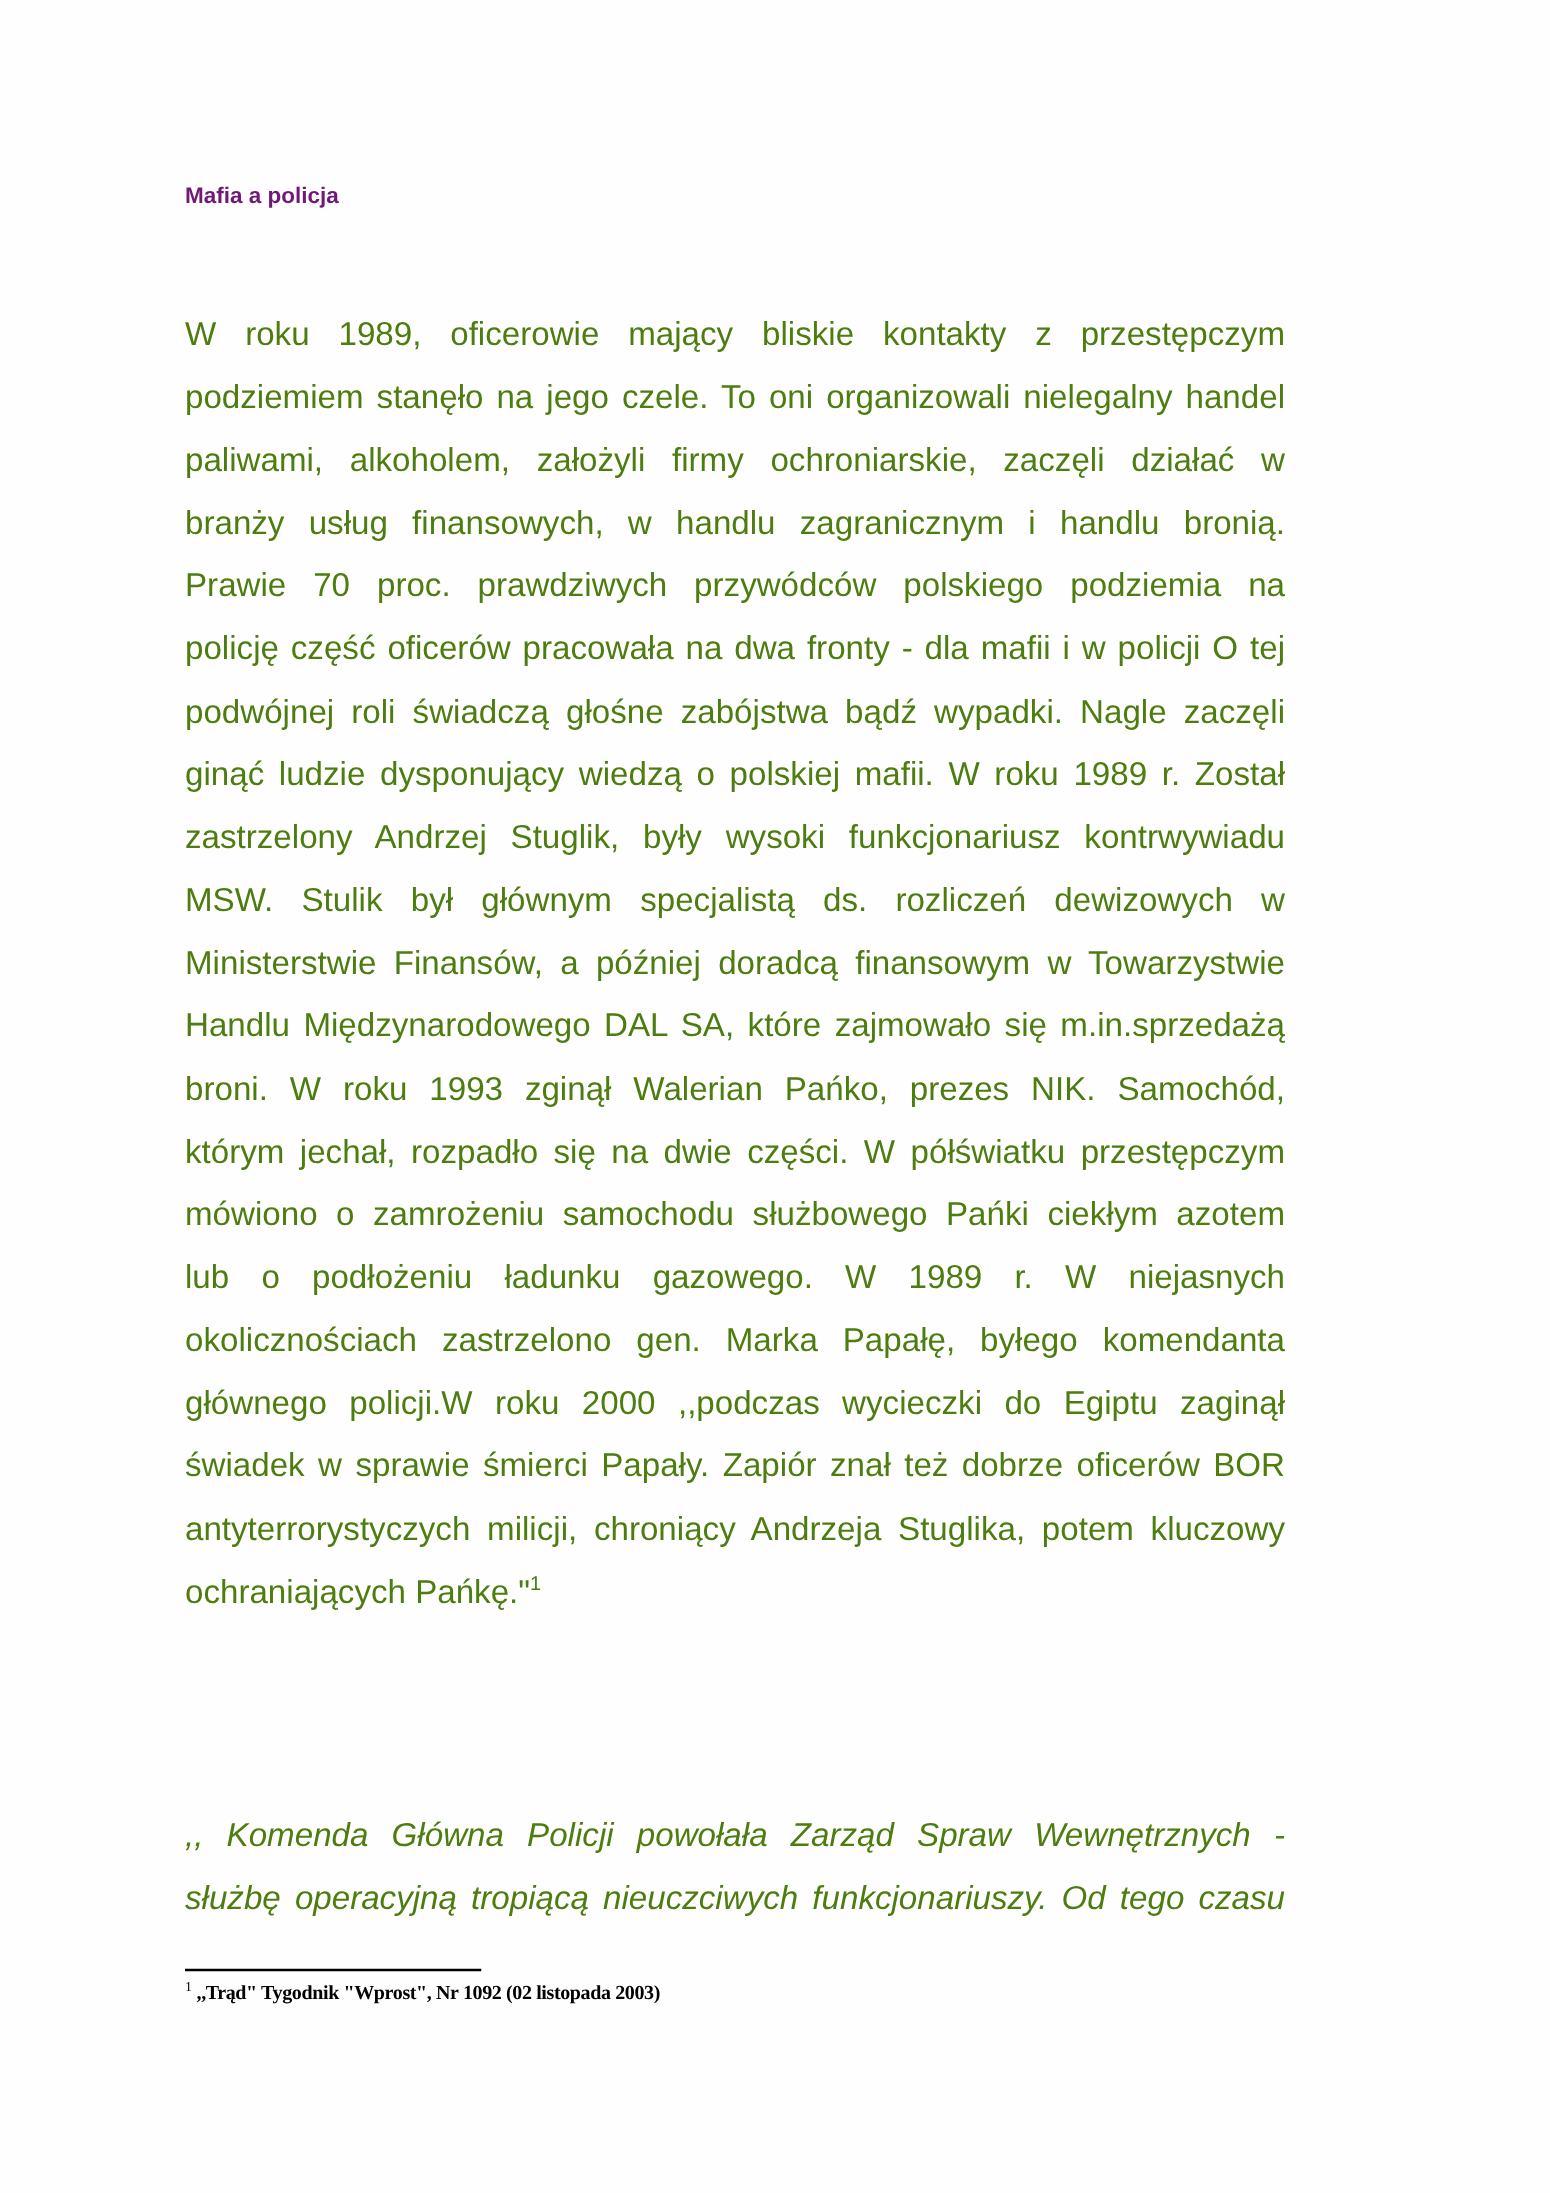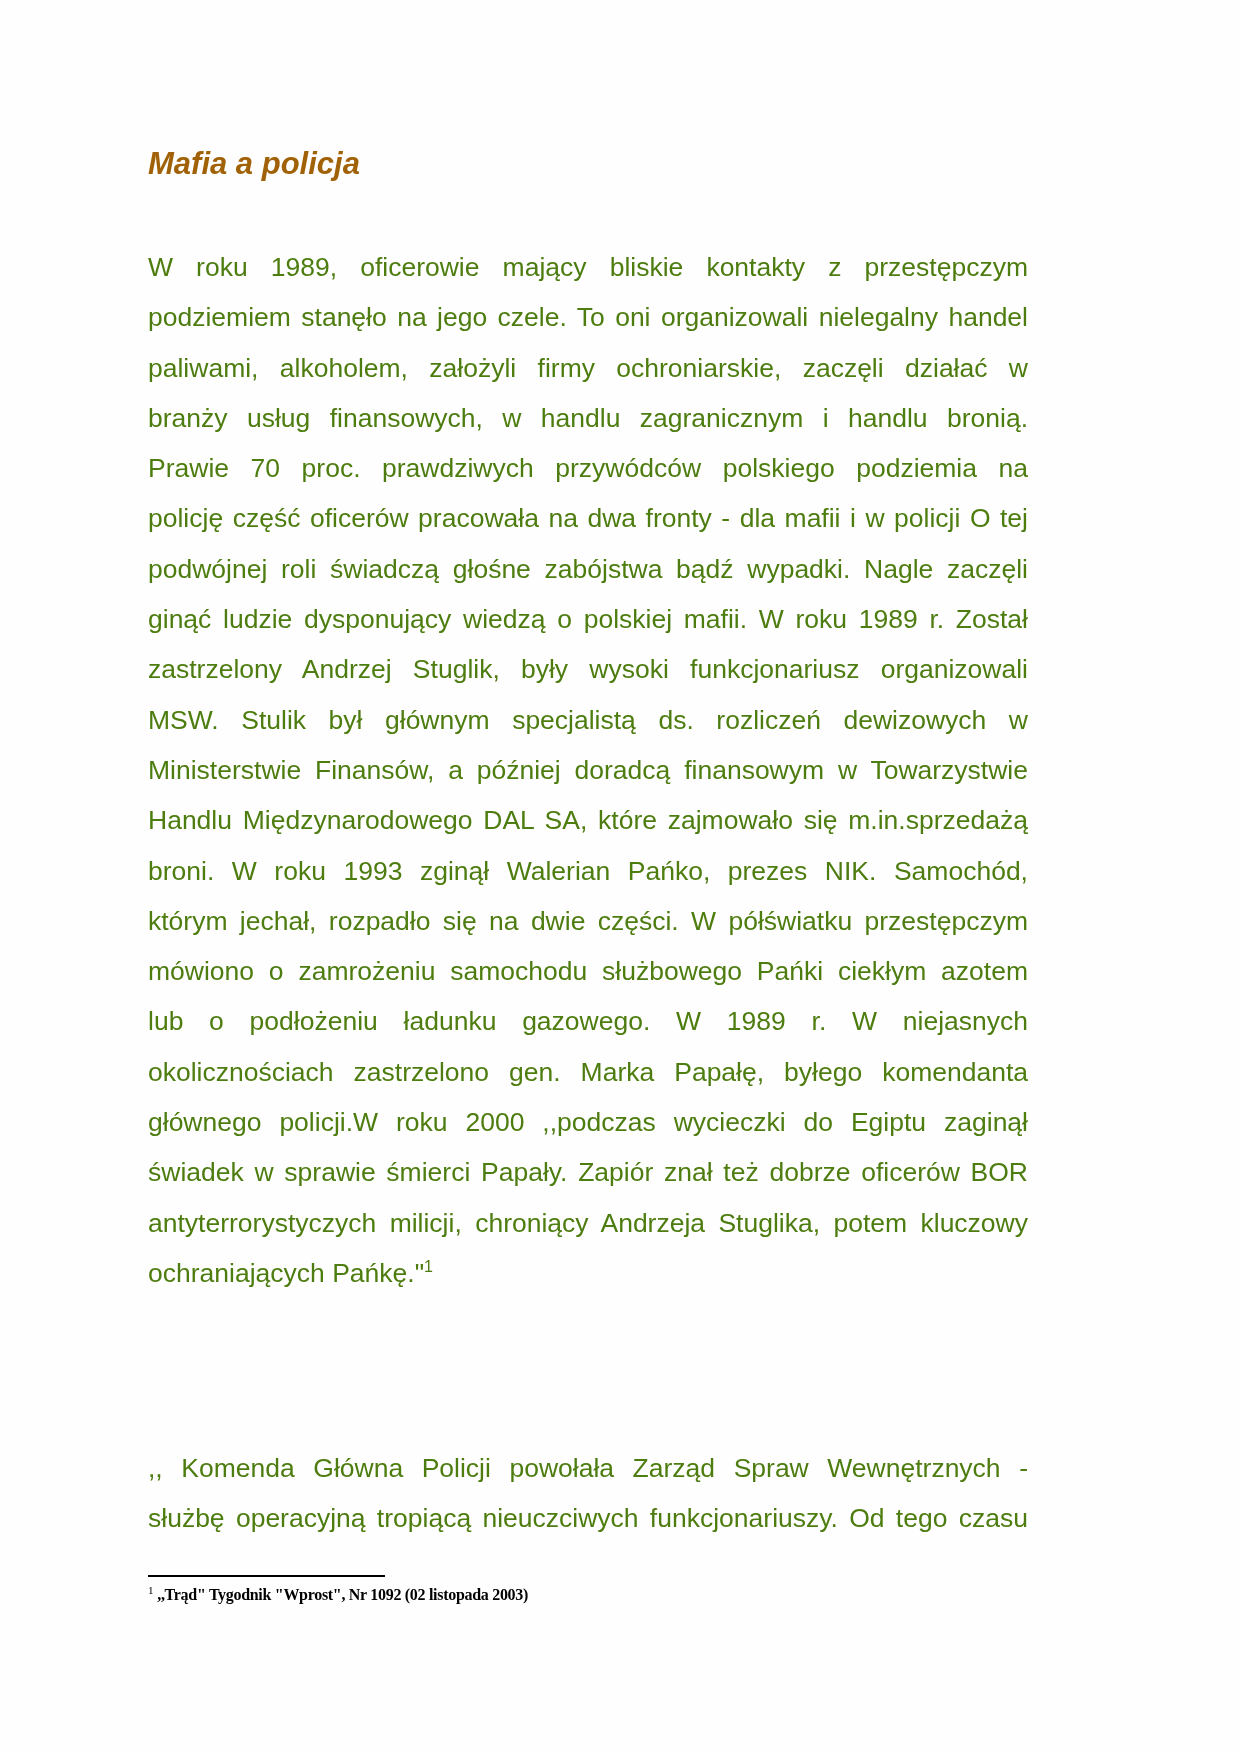--- a/index.html
+++ b/index.html
@@ -1,29 +1,29 @@
 <!DOCTYPE html>
 <html><head>
 <meta charset="utf-8">
 <style>
   html, body { margin: 0; padding: 0; background: #ffffff; }
   body { width: 1240px; height: 1754px; position: relative; overflow: hidden; }
   .page { position: absolute; left: 0; top: 0; width: 1240px; height: 1754px; background: #fefefe; }
   .title {
     position: absolute; left: 148px; top: 146px;
     font-family: "Liberation Sans", sans-serif; font-weight: bold;
-    font-size: 31px; color: #a16207; margin: 0; white-space: nowrap; font-style: italic;
+    font-size: 18px; color: #701a75; margin: 0; white-space: nowrap;
   }
   .body {
     position: absolute; left: 148px; width: 880px;
     font-family: "Liberation Sans", sans-serif; font-size: 26.5px;
     color: #4d7c0f; line-height: 50.3px; text-align: justify; margin: 0;
   }
   .p1 { top: 242px; }
-  .p2 { top: 1443px; }
+  .p2 { top: 1443px; font-style: italic; }
   .line { display: block; text-align: justify; text-align-last: justify; height: 50.3px; white-space: nowrap; }
   .line.last { text-align-last: left; }
   sup { font-size: 16px; line-height: 0; vertical-align: 10px; }
   .sep {
     position: absolute; left: 148px; top: 1575px; width: 237px; height: 2px; background: #000;
   }
   .footnote {
     position: absolute; left: 148px; top: 1584px;
     font-family: "Liberation Serif", serif; font-weight: bold; font-size: 16px;
     color: #000; white-space: nowrap; letter-spacing: -0.3px;
@@ -38,21 +38,21 @@
 
   <div class="body p1">
     <span class="line">W roku 1989, oficerowie mający bliskie kontakty z przestępczym</span>
     <span class="line">podziemiem stanęło na jego czele. To oni organizowali nielegalny handel</span>
     <span class="line">paliwami, alkoholem, założyli firmy ochroniarskie, zaczęli działać w</span>
     <span class="line">branży usług finansowych, w handlu zagranicznym i handlu bronią.</span>
     <span class="line">Prawie 70 proc. prawdziwych przywódców polskiego podziemia na</span>
     <span class="line">policję część oficerów pracowała na dwa fronty - dla mafii i w policji O tej</span>
     <span class="line">podwójnej roli świadczą głośne zabójstwa bądź wypadki. Nagle zaczęli</span>
     <span class="line">ginąć ludzie dysponujący wiedzą o polskiej mafii. W roku 1989 r. Został</span>
-    <span class="line">zastrzelony Andrzej Stuglik, były wysoki funkcjonariusz organizowali</span>
+    <span class="line">zastrzelony Andrzej Stuglik, były wysoki funkcjonariusz kontrwywiadu</span>
     <span class="line">MSW. Stulik był głównym specjalistą ds. rozliczeń dewizowych w</span>
     <span class="line">Ministerstwie Finansów, a później doradcą finansowym  w Towarzystwie</span>
     <span class="line">Handlu Międzynarodowego DAL SA, które zajmowało się m.in.sprzedażą</span>
     <span class="line">broni. W roku 1993 zginął Walerian Pańko, prezes NIK. Samochód,</span>
     <span class="line">którym jechał, rozpadło się na dwie części. W półświatku przestępczym</span>
     <span class="line">mówiono o zamrożeniu samochodu służbowego Pańki ciekłym azotem</span>
     <span class="line">lub o podłożeniu ładunku gazowego. W 1989 r. W niejasnych</span>
     <span class="line">okolicznościach zastrzelono gen. Marka Papałę, byłego komendanta</span>
     <span class="line">głównego policji.W roku 2000 ,,podczas wycieczki do Egiptu zaginął</span>
     <span class="line">świadek w sprawie śmierci Papały. Zapiór znał też dobrze oficerów BOR</span>

